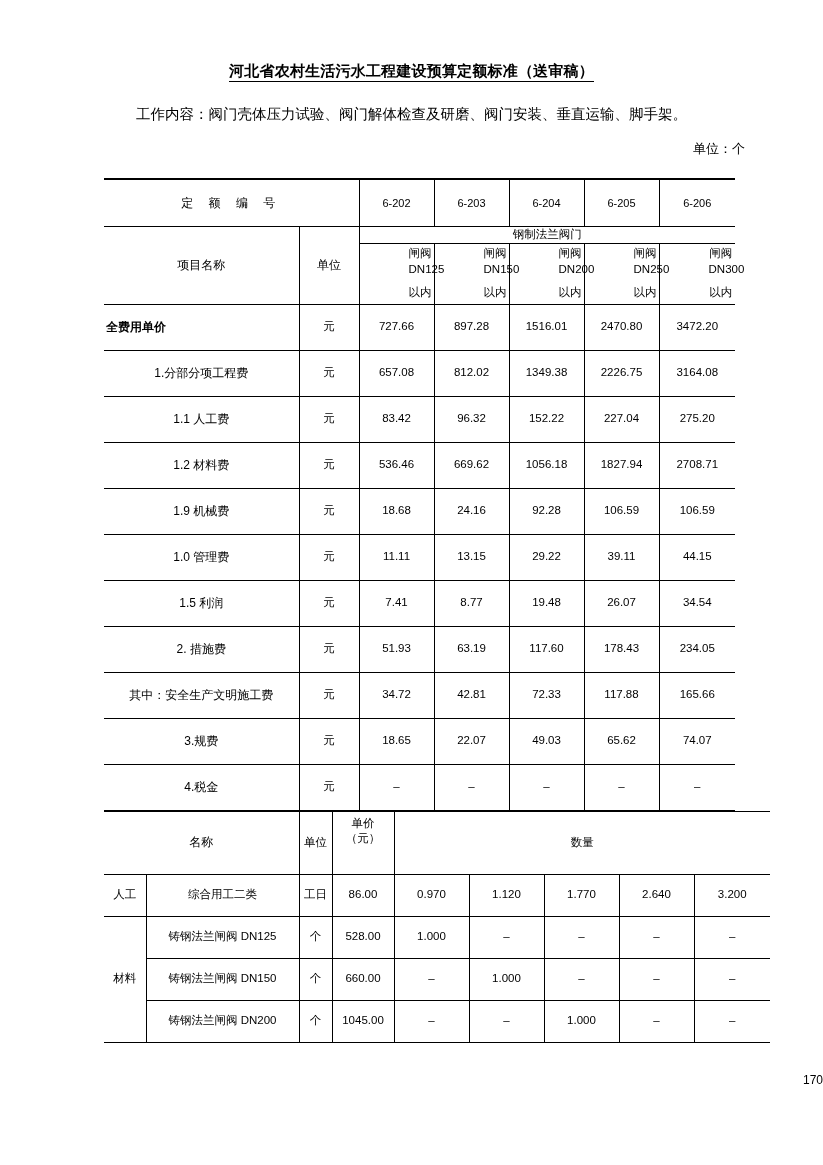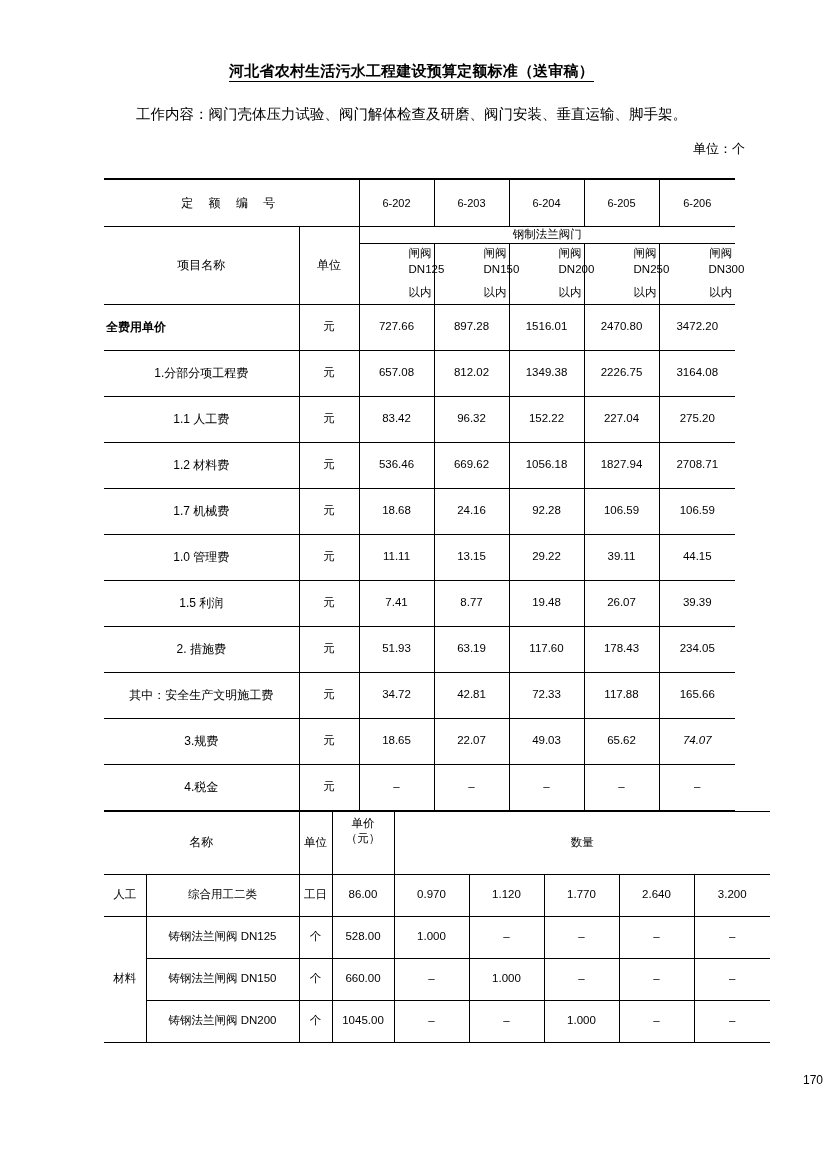--- a/index.html
+++ b/index.html
@@ -187,21 +187,21 @@
         <tr>
         <td class="lbl-ind1" style="height: 45px; border-left: none;">1.2 材料费</td>
         <td class="small-cn">元</td>
         <td class="num">536.46</td>
         <td class="num">669.62</td>
         <td class="num">1056.18</td>
         <td class="num">1827.94</td>
         <td class="num" style="border-right: none;">2708.71</td>
       </tr>
         <tr>
-        <td class="lbl-ind1" style="height: 45px; border-left: none;">1.7  机械费</td>
+        <td class="lbl-ind1" style="height: 45px; border-left: none;">1.9  机械费</td>
         <td class="small-cn">元</td>
         <td class="num">18.68</td>
         <td class="num">24.16</td>
         <td class="num">92.28</td>
         <td class="num">106.59</td>
         <td class="num" style="border-right: none;">106.59</td>
       </tr>
         <tr>
         <td class="lbl-ind1" style="height: 45px; border-left: none;">1.0 管理费</td>
         <td class="small-cn">元</td>
@@ -211,21 +211,21 @@
         <td class="num">39.11</td>
         <td class="num" style="border-right: none;">44.15</td>
       </tr>
         <tr>
         <td class="lbl-ind1" style="height: 45px; border-left: none;">1.5 利润</td>
         <td class="small-cn">元</td>
         <td class="num">7.41</td>
         <td class="num">8.77</td>
         <td class="num">19.48</td>
         <td class="num">26.07</td>
-        <td class="num" style="border-right: none;">39.39</td>
+        <td class="num" style="border-right: none;">34.54</td>
       </tr>
         <tr>
         <td class="lbl-left" style="height: 45px; border-left: none;">2. 措施费</td>
         <td class="small-cn">元</td>
         <td class="num">51.93</td>
         <td class="num">63.19</td>
         <td class="num">117.60</td>
         <td class="num">178.43</td>
         <td class="num" style="border-right: none;">234.05</td>
       </tr>
@@ -238,21 +238,21 @@
         <td class="num">117.88</td>
         <td class="num" style="border-right: none;">165.66</td>
       </tr>
         <tr>
         <td class="lbl-left" style="height: 45px; border-left: none;">3.规费</td>
         <td class="small-cn">元</td>
         <td class="num">18.65</td>
         <td class="num">22.07</td>
         <td class="num">49.03</td>
         <td class="num">65.62</td>
-        <td class="num" style="border-right: none; font-style: italic;">74.07</td>
+        <td class="num" style="border-right: none;">74.07</td>
       </tr>
         <tr>
         <td class="lbl-left" style="height: 45px; border-left: none;">4.税金</td>
         <td class="small-cn">元</td>
         <td class="num">–</td>
         <td class="num">–</td>
         <td class="num">–</td>
         <td class="num">–</td>
         <td class="num" style="border-right: none;">–</td>
       </tr>

